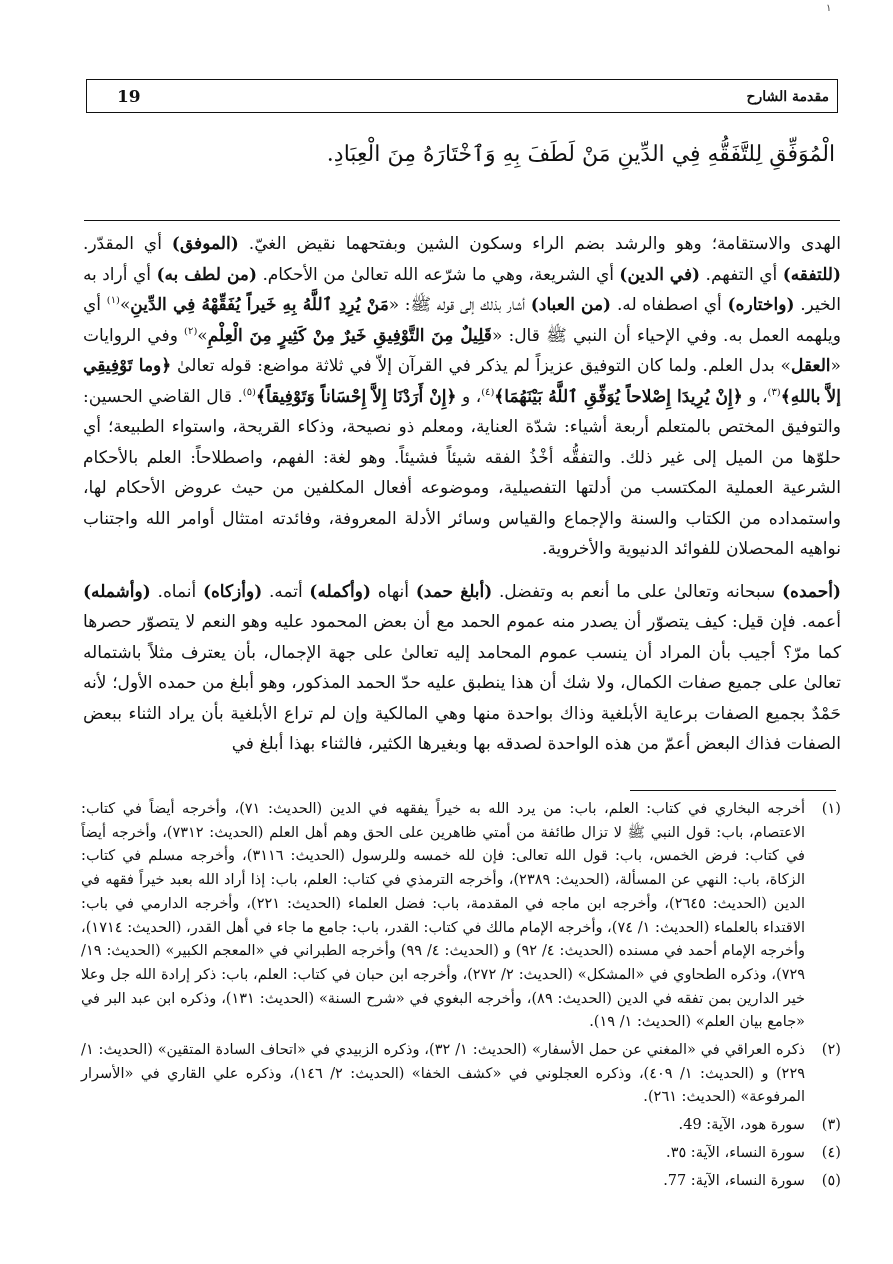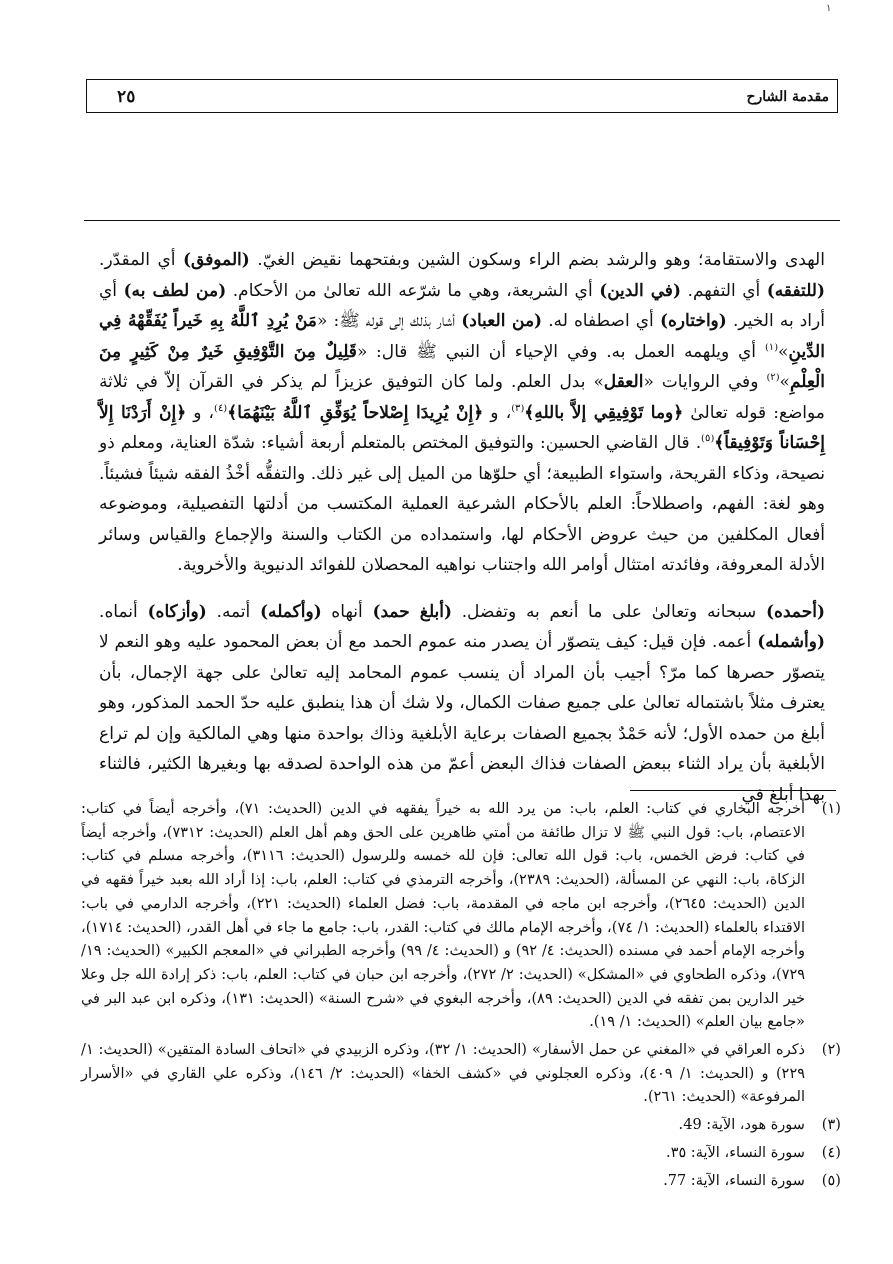--- a/index.html
+++ b/index.html
@@ -66,21 +66,21 @@
     position: absolute;
     top: 228px;
     right: 52px;
     width: 758px;
     font-size: 17px;
     line-height: 30.5px;
     text-align: justify;
     text-align-last: right;
   }
   .sharh p {
-    margin: 16px;
+    margin: 0;
   }
   .sharh p.para2 {
     margin-top: 12px;
   }
   .sharh b { font-weight: bold; }
   .sharh sup { font-size: 10px; line-height: 0; }
   .rule-notes {
     position: absolute;
     top: 790px;
     left: 630px;
@@ -111,24 +111,25 @@
     text-align-last: right;
   }
 </style>
 </head>
 <body>
 
 <div class="corner-mark">١</div>
 
 <div class="header-box">
   <span class="header-title">مقدمة الشارح</span>
-  <span class="page-number">٢٥</span>
+  <span class="page-number">19</span>
 </div>
 
 <div class="matn">
+  <div class="line1">الْمُوَفِّقِ لِلتَّفَقُّهِ فِي الدِّينِ مَنْ لَطَفَ بِهِ وَٱخْتَارَهُ مِنَ الْعِبَادِ.</div>
 </div>
 
 <div class="rule-full"></div>
 
 <div class="sharh">
   <p><span>الهدى والاستقامة؛ وهو والرشد بضم الراء وسكون الشين وبفتحهما نقيض الغيّ. </span><b>(الموفق)</b><span> أي المقدّر. </span><b>(للتفقه)</b><span> أي التفهم. </span><b>(في الدين)</b><span> أي الشريعة، وهي ما شرّعه الله تعالىٰ من الأحكام. </span><b>(من لطف به)</b><span> أي أراد به الخير. </span><b>(واختاره)</b><span> أي اصطفاه له. </span><b>(من العباد)</b><span> أشار بذلك إلى قوله ﷺ: «</span><b>مَنْ يُرِدِ ٱللَّهُ بِهِ خَيراً يُفَقِّهْهُ فِي الدِّينِ</b><span>»</span><sup>(١)</sup><span> أي ويلهمه العمل به. وفي الإحياء أن النبي ﷺ قال: «</span><b>قَلِيلٌ مِنَ التَّوْفِيقِ خَيرٌ مِنْ كَثِيرٍ مِنَ الْعِلْمِ</b><span>»</span><sup>(٢)</sup><span> وفي الروايات «</span><b>العقل</b><span>» بدل العلم. ولما كان التوفيق عزيزاً لم يذكر في القرآن إلاّ في ثلاثة مواضع: قوله تعالىٰ </span><b>﴿وما تَوْفِيقِي إلاَّ باللهِ﴾</b><sup>(٣)</sup><span>، و </span><b>﴿إِنْ يُرِيدَا إِصْلاحاً يُوَفِّقِ ٱللَّهُ بَيْنَهُمَا﴾</b><sup>(٤)</sup><span>، و </span><b>﴿إِنْ أَرَدْنَا إِلاَّ إِحْسَاناً وَتَوْفِيقاً﴾</b><sup>(٥)</sup><span>. قال القاضي الحسين: والتوفيق المختص بالمتعلم أربعة أشياء: شدّة العناية، ومعلم ذو نصيحة، وذكاء القريحة، واستواء الطبيعة؛ أي حلوّها من الميل إلى غير ذلك. والتفقُّه أخْذُ الفقه شيئاً فشيئاً. وهو لغة: الفهم، واصطلاحاً: العلم بالأحكام الشرعية العملية المكتسب من أدلتها التفصيلية، وموضوعه أفعال المكلفين من حيث عروض الأحكام لها، واستمداده من الكتاب والسنة والإجماع والقياس وسائر الأدلة المعروفة، وفائدته امتثال أوامر الله واجتناب نواهيه المحصلان للفوائد الدنيوية والأخروية.</span></p>
   <p class="para2"><b>(أحمده)</b><span> سبحانه وتعالىٰ على ما أنعم به وتفضل. </span><b>(أبلغ حمد)</b><span> أنهاه </span><b>(وأكمله)</b><span> أتمه. </span><b>(وأزكاه)</b><span> أنماه. </span><b>(وأشمله)</b><span> أعمه. فإن قيل: كيف يتصوّر أن يصدر منه عموم الحمد مع أن بعض المحمود عليه وهو النعم لا يتصوّر حصرها كما مرّ؟ أجيب بأن المراد أن ينسب عموم المحامد إليه تعالىٰ على جهة الإجمال، بأن يعترف مثلاً باشتماله تعالىٰ على جميع صفات الكمال، ولا شك أن هذا ينطبق عليه حدّ الحمد المذكور، وهو أبلغ من حمده الأول؛ لأنه حَمْدٌ بجميع الصفات برعاية الأبلغية وذاك بواحدة منها وهي المالكية وإن لم تراع الأبلغية بأن يراد الثناء ببعض الصفات فذاك البعض أعمّ من هذه الواحدة لصدقه بها وبغيرها الكثير، فالثناء بهذا أبلغ في</span></p>
 </div>
 
 <div class="rule-notes"></div>

